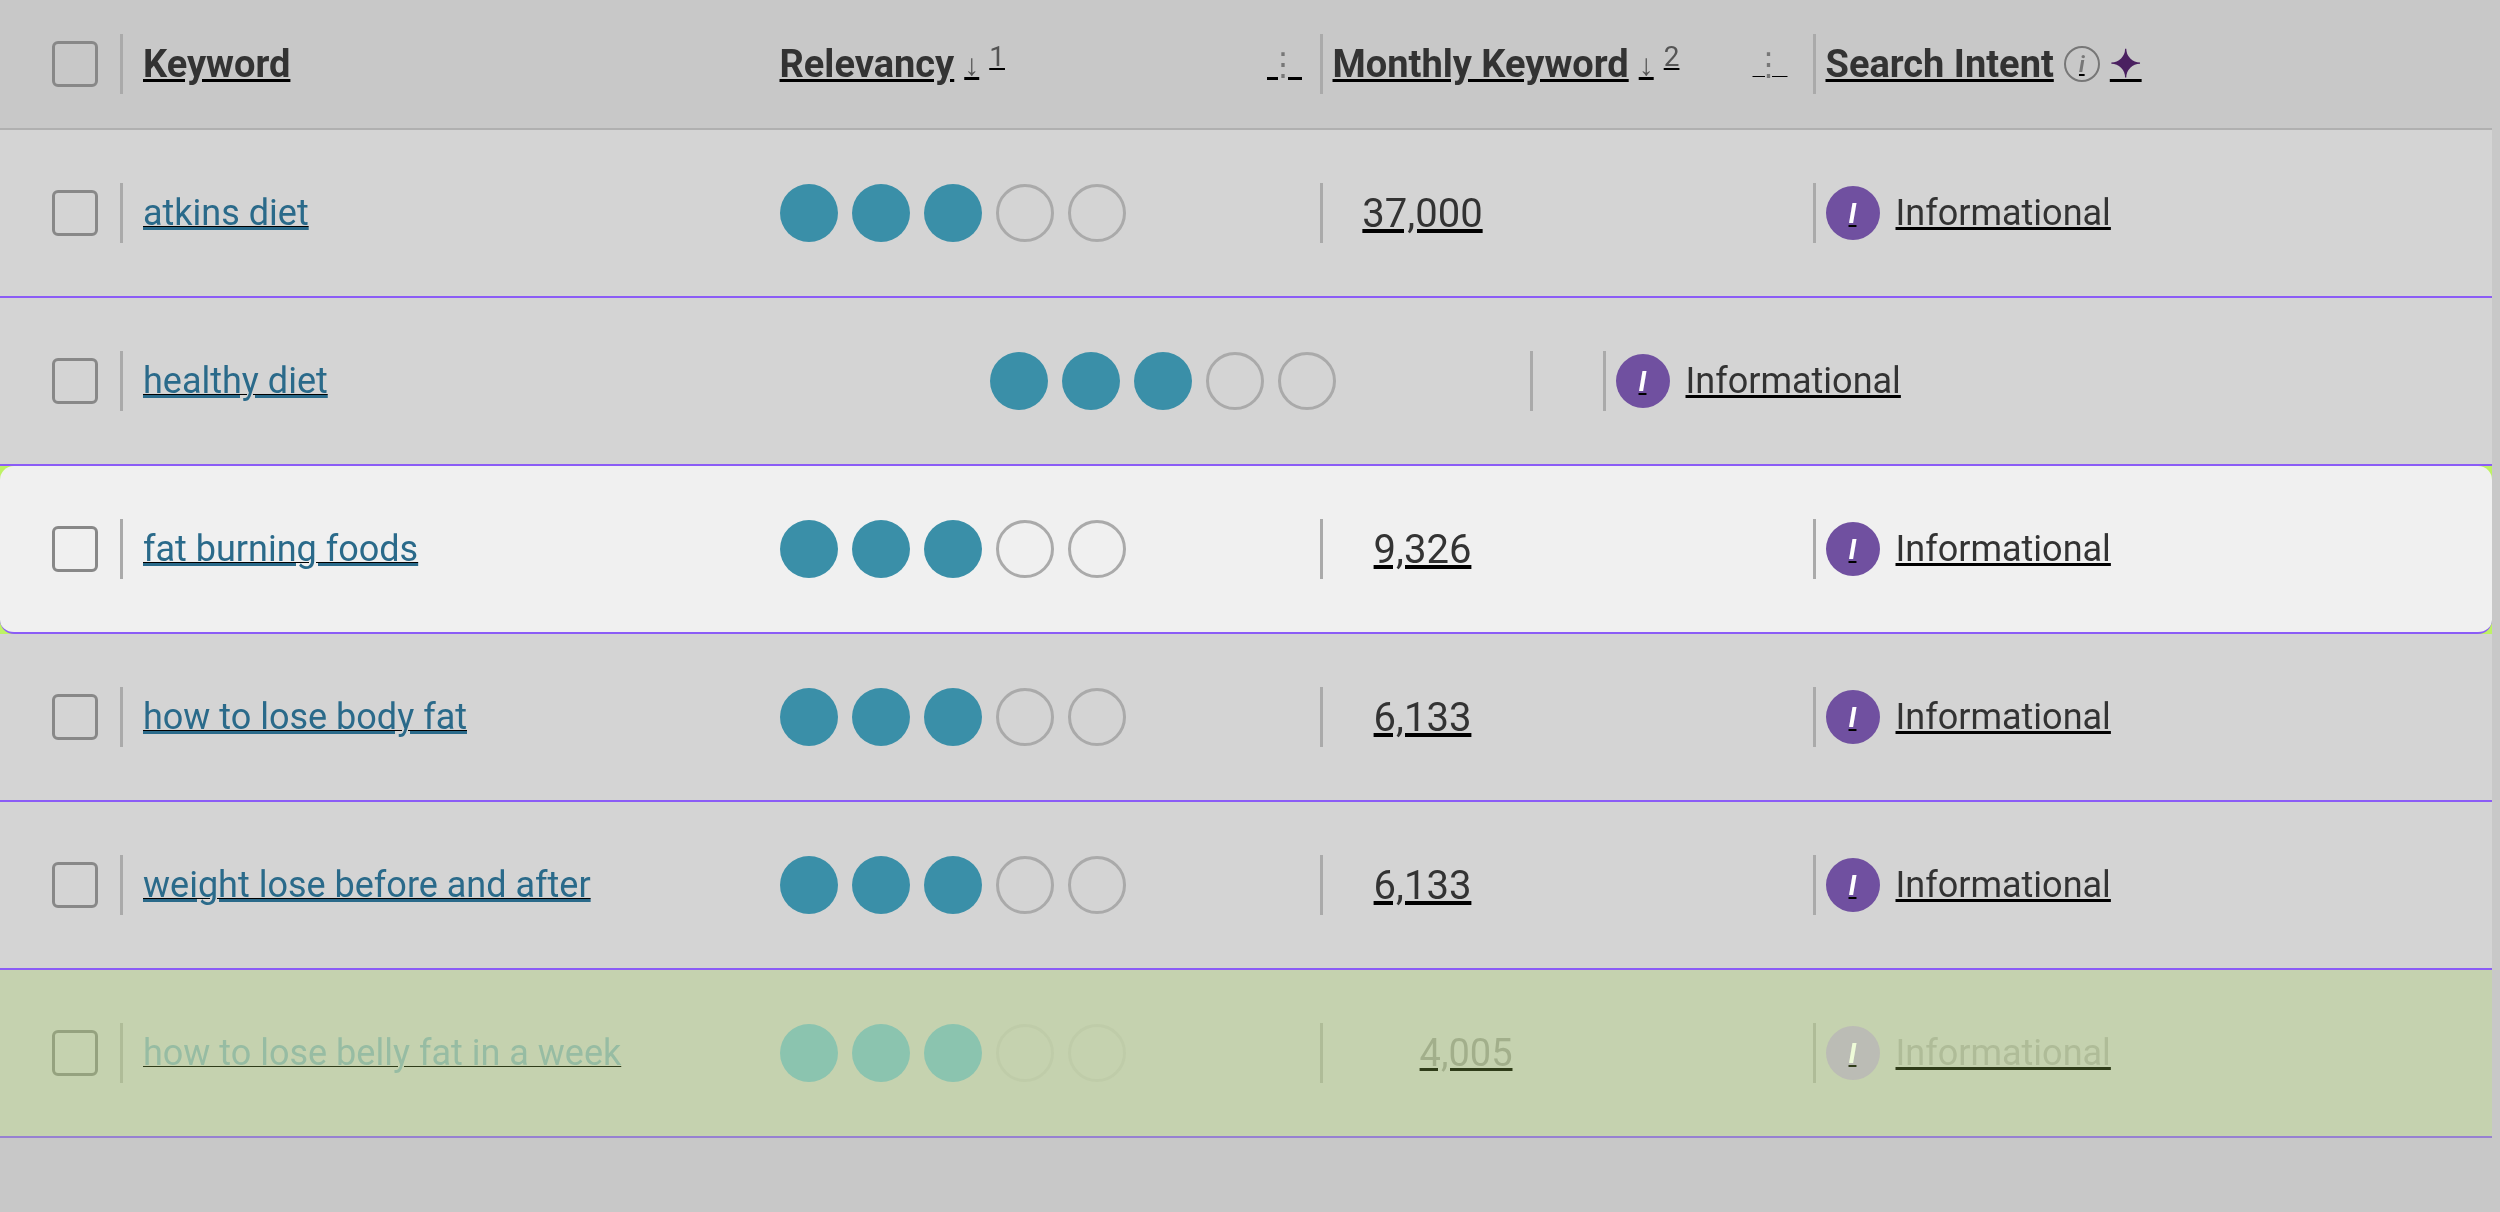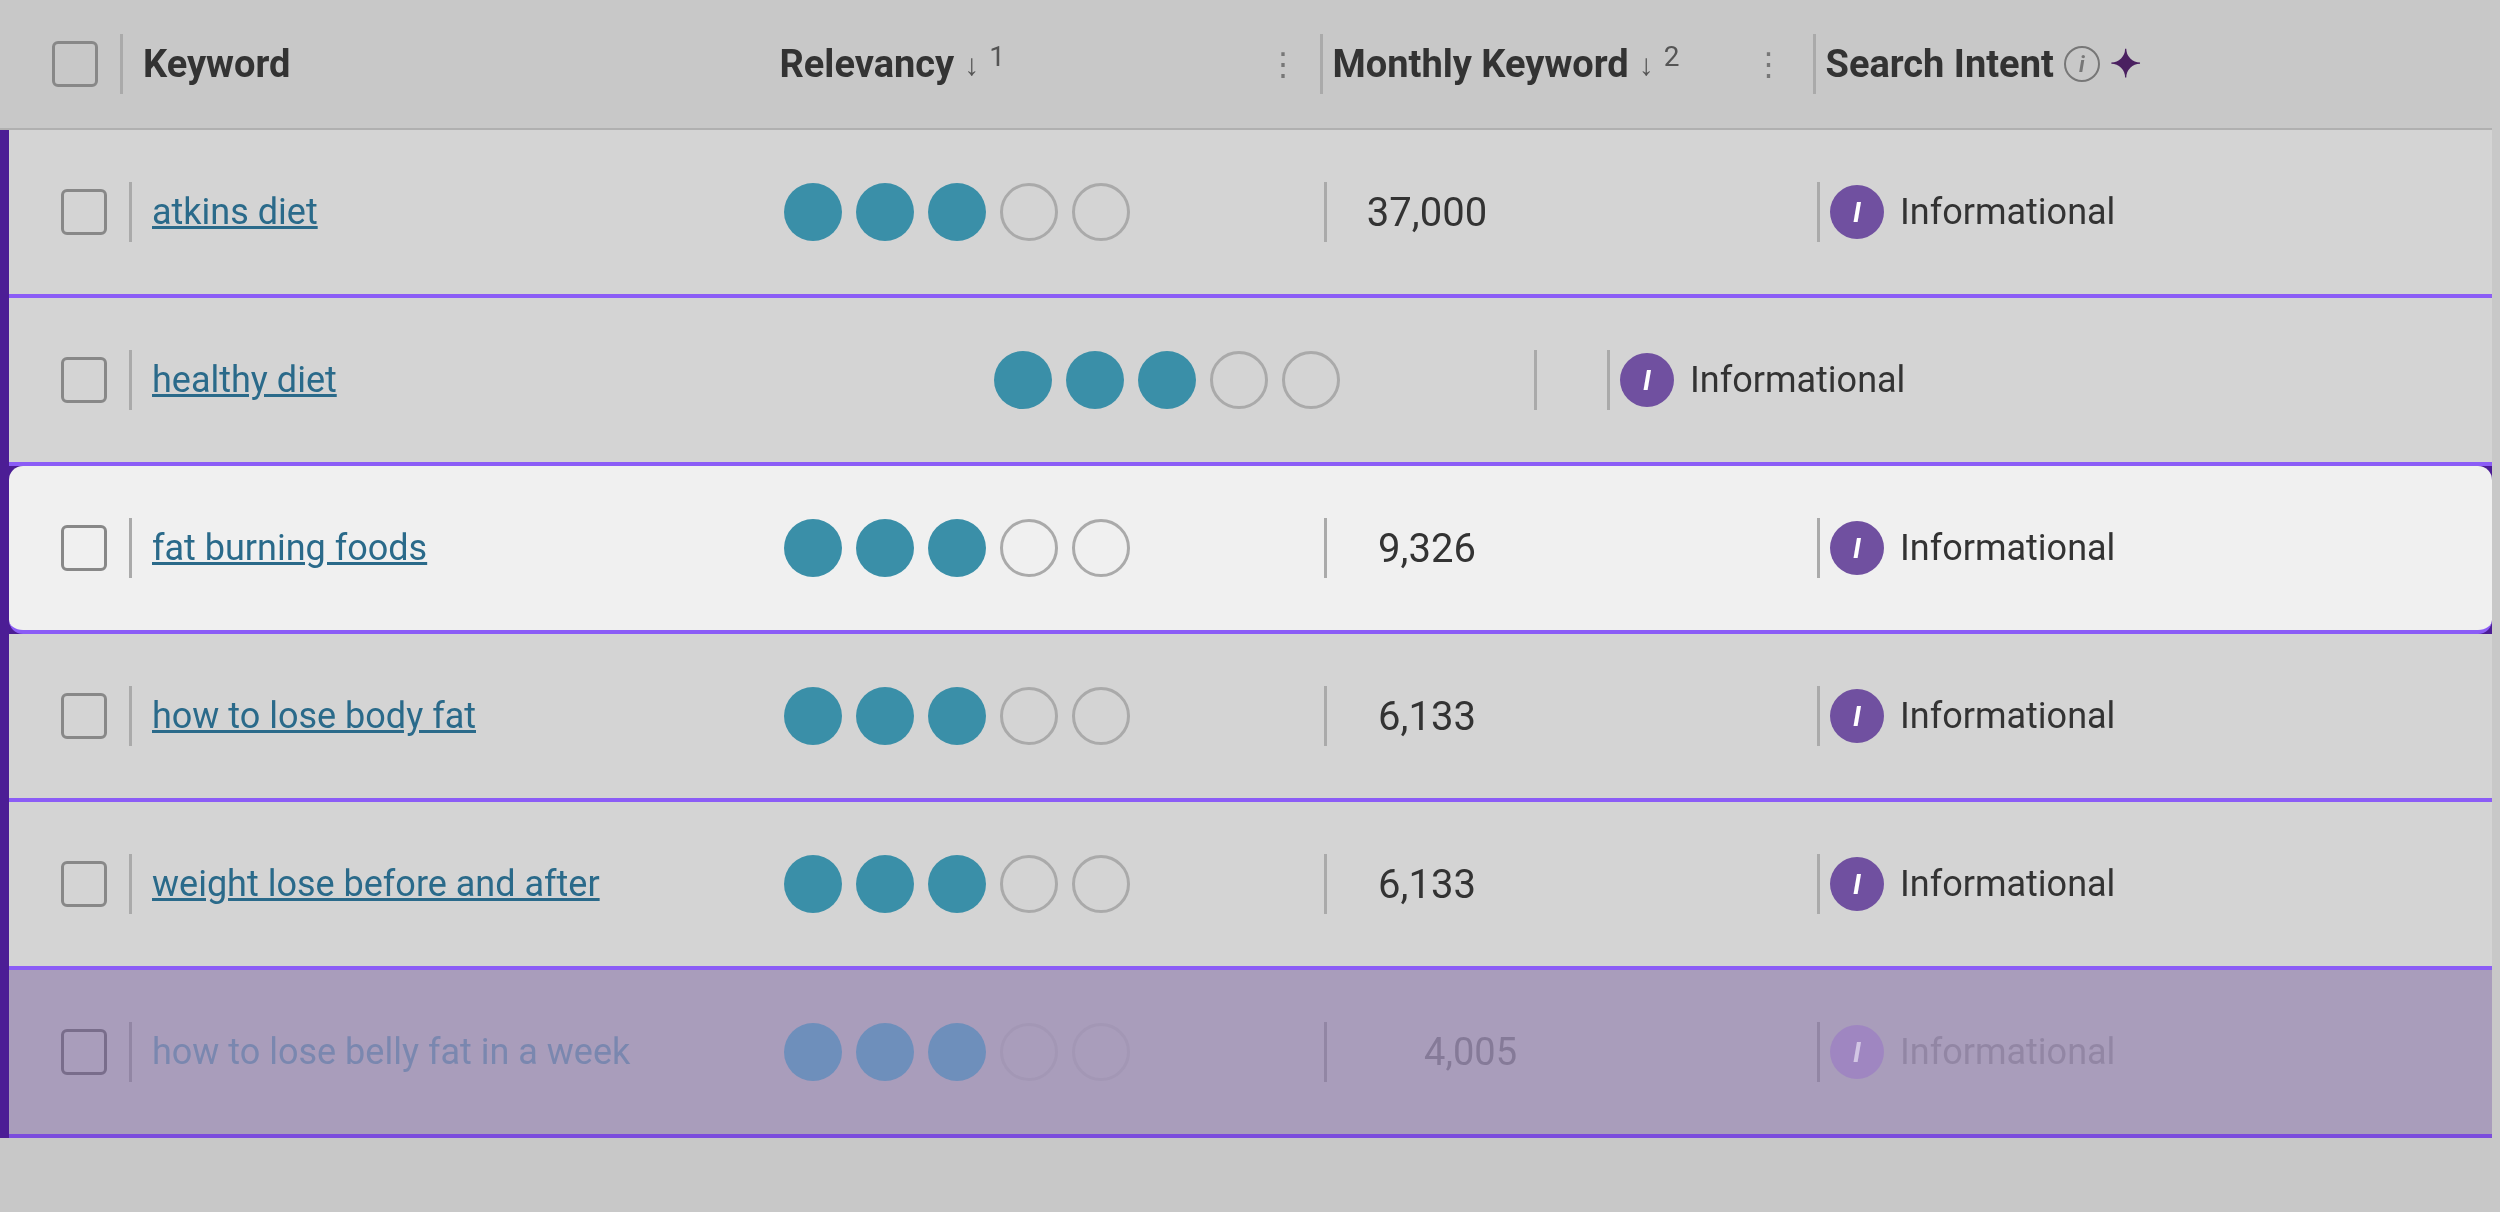--- a/index.html
+++ b/index.html
@@ -10,21 +10,22 @@
 
     body {
       font-family: -apple-system, BlinkMacSystemFont, 'Segoe UI', Roboto, Arial, sans-serif;
       background: #c8c8c8;
       width: 2500px;
       min-height: 1212px;
     }
 
     .table-container {
       width: 2492px;
-      background: #4c1d95;
+      background: #bef264;
+      text-decoration: underline;
     }
 
     
     .header-row {
       display: flex;
       align-items: center;
       height: 130px;
       background: #c8c8c8;
       border-bottom: 2px solid #b0b0b0;
       padding: 0 30px;
@@ -159,22 +160,21 @@
       cursor: pointer;
       flex-shrink: 0;
     }
 
     
     .data-row {
       display: flex;
       align-items: center;
       height: 168px;
       padding: 0 30px;
-      border-bottom: 4px solid #8b5cf6;
-      margin-left: 9px;
+      border-bottom: 2px solid #8b5cf6;
     }
 
     .data-row.row-light {
       background: #d4d4d4;
     }
 
     .data-row.row-highlighted {
       background: #f0f0f0;
       border-radius: 14px;
     }

